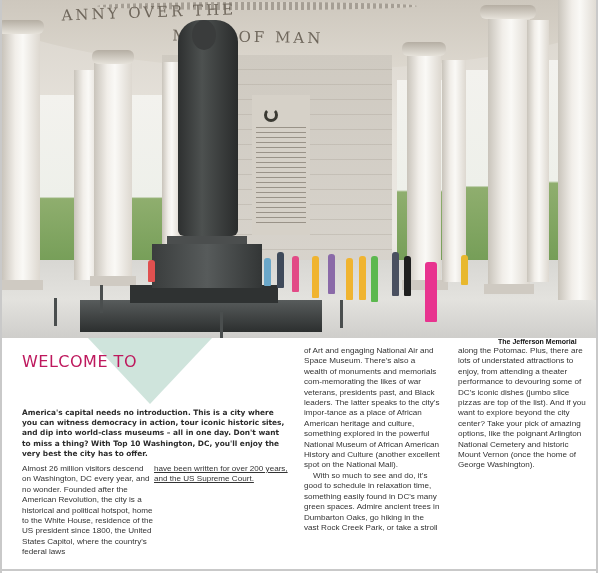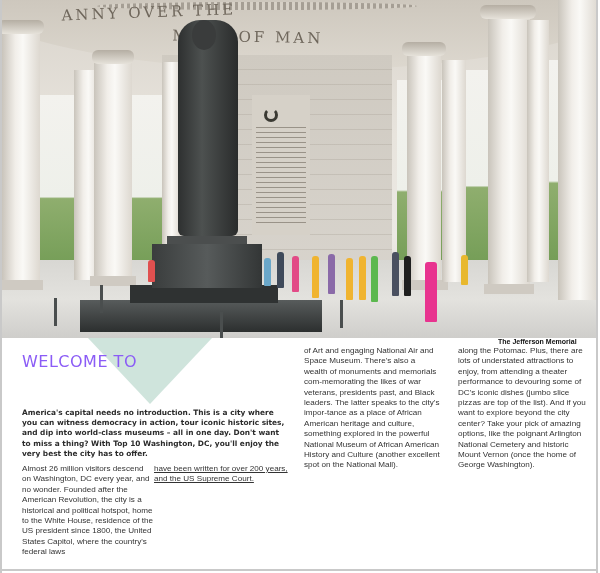--- a/index.html
+++ b/index.html
@@ -55,21 +55,21 @@
 
   .caption { position: absolute; left: 498px; top: 338px; font-family: "Liberation Sans", sans-serif;
              font-size: 7px; font-weight: bold; color: #111; white-space: nowrap; }
 
   
   .triangle { position: absolute; left: 88px; top: 338px; width: 0; height: 0;
               border-left: 62px solid transparent; border-right: 62px solid transparent;
               border-top: 66px solid #cfe4dc; }
 
   .kicker { position: absolute; left: 22px; top: 354px; font-family: "DejaVu Sans", sans-serif;
-            font-size: 16px; font-weight: normal; letter-spacing: 0.5px; color: #8b5cf6; line-height: 1; }
+            font-size: 16px; font-weight: normal; letter-spacing: 0.5px; color: #be185d; line-height: 1; }
   .title { position: absolute; left: 21px; top: 374px; font-family: "DejaVu Sans", sans-serif;
            font-size: 26.5px; font-weight: bold; letter-spacing: 1.2px; color: #232323; line-height: 1; }
 
   .intro { position: absolute; left: 22px; top: 408px; width: 268px; font-family: "DejaVu Sans", sans-serif;
            font-size: 7.4px; font-weight: bold; line-height: 10.2px; color: #2b2b2b; }
 
   .col { position: absolute; font-family: "Liberation Sans", sans-serif; font-size: 8.1px; line-height: 10.4px; color: #333; }
   .col p { margin: 0; }
   .col p.indent { text-indent: 9px; }
   .col-1 { left: 22px; top: 464px; width: 132px; }
@@ -165,20 +165,21 @@
   <div class="intro">America's capital needs no introduction. This is a city where you can witness democracy in action, tour iconic historic sites, and dip into world-class museums – all in one day. Don't want to miss a thing? With Top 10 Washington, DC, you'll enjoy the very best the city has to offer.</div>
 
   <div class="col col-1">
     <p>Almost 26 million visitors descend on Washington, DC every year, and no wonder. Founded after the American Revolution, the city is a historical and political hotspot, home to the White House, residence of the US president since 1800, the United States Capitol, where the country's federal laws</p>
   </div>
   <div class="col col-2">
     <p>have been written for over 200 years, and the US Supreme Court.</p>
   </div>
   <div class="col col-3">
     <p>of Art and engaging National Air and Space Museum. There's also a wealth of monuments and memorials com-memorating the likes of war veterans, presidents past, and Black leaders. The latter speaks to the city's impor-tance as a place of African American heritage and culture, something explored in the powerful National Museum of African American History and Culture (another excellent spot on the National Mall).</p>
+    <p class="indent">With so much to see and do, it's good to schedule in relaxation time, something easily found in DC's many green spaces. Admire ancient trees in Dumbarton Oaks, go hiking in the vast Rock Creek Park, or take a stroll</p>
   </div>
   <div class="col col-4">
     <p>along the Potomac. Plus, there are lots of understated attractions to enjoy, from attending a theater performance to devouring some of DC's iconic dishes (jumbo slice pizzas are top of the list). And if you want to explore beyond the city center? Take your pick of amazing options, like the poignant Arlington National Cemetery and historic Mount Vernon (once the home of George Washington).</p>
   </div>
 
   <div class="page-border-left"></div>
   <div class="page-border-right"></div>
   <div class="page-border-bottom"></div>
 </div>
 

